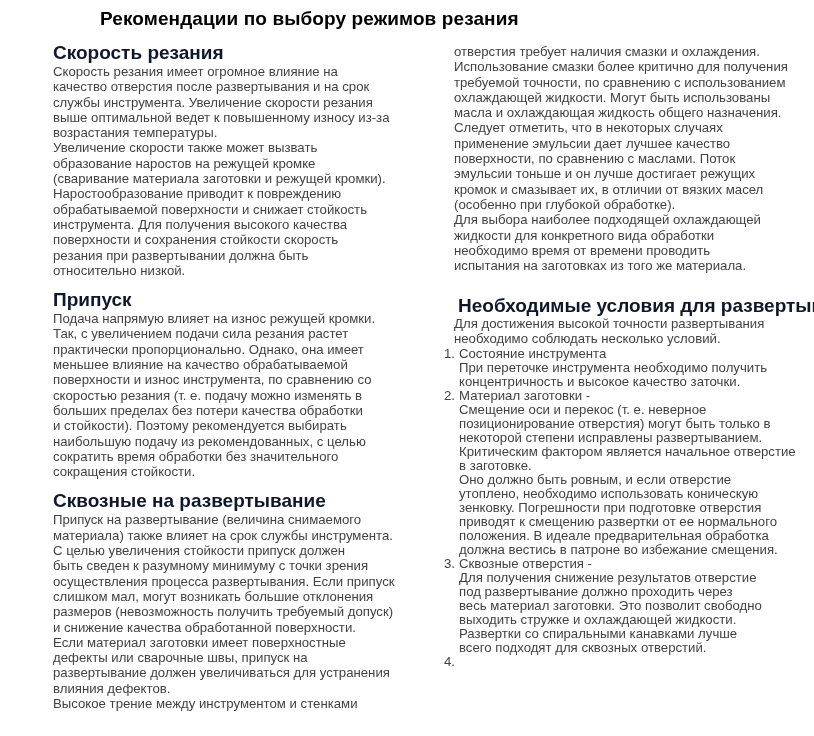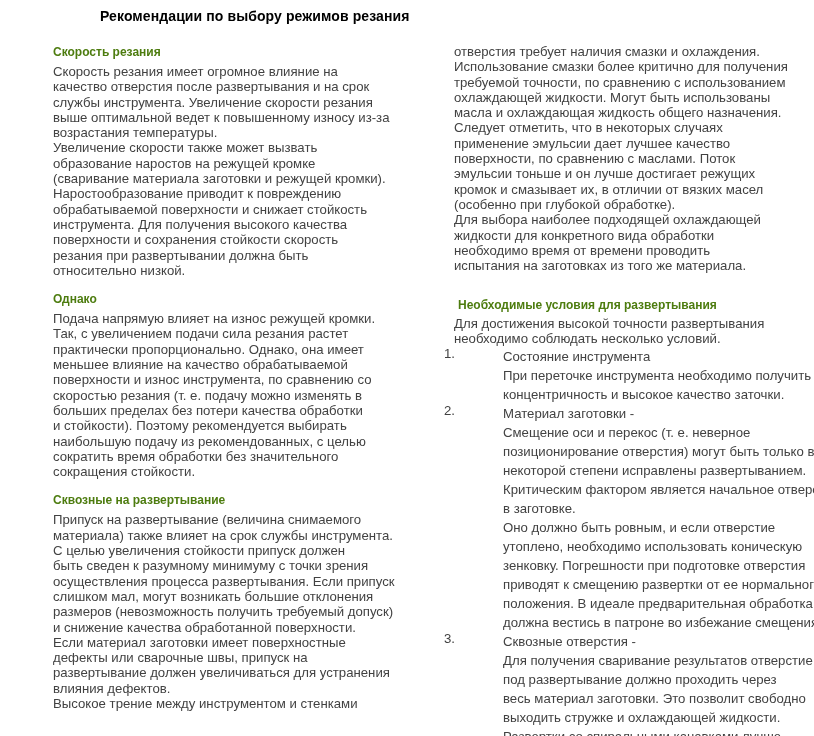--- a/index.html
+++ b/index.html
@@ -7,38 +7,38 @@
     width: 814px; height: 736px;
     background: #ffffff;
     font-family: "Liberation Sans", sans-serif;
     position: relative;
     overflow: hidden;
     color: #424242;
   }
   .page-title {
     position: absolute;
     left: 100px; top: 8px;
-    font-size: 14px;
+    font-size: 19px;
     font-weight: bold;
     color: #000000;
     letter-spacing: 0.1px;
     white-space: pre;
   }
   .col {
     position: absolute;
     top: 44px;
   }
   .col-left  { left: 53px;  width: 378px; }
   .col-right { left: 444px; width: 390px; }
 
   .sec-heading {
-    font-size: 12px;
+    font-size: 19px;
     line-height: 17px;
     font-weight: bold;
-    color: #4d7c0f;
+    color: #0f172a;
     margin: 13px 0 3px 0;
     white-space: pre;
   }
   .sec-heading.first { margin-top: 0; }
 
   .sec-body {
     font-size: 13.2px;
     line-height: 15.3px;
     color: #424242;
     white-space: pre;
@@ -63,24 +63,23 @@
   .item-number {
     flex: 0 0 15px;
     width: 15px;
     font-size: 13.2px;
     line-height: 14.5px;
     color: #424242;
     white-space: pre;
   }
   .item-text {
     font-size: 13.2px;
-    line-height: 19px;
+    line-height: 14px;
     color: #424242;
     white-space: pre;
-    margin-left: 44px;
   }
 </style>
 </head>
 <body>
 
 <div class="page-title">Рекомендации по выбору режимов резания</div>
 
 <div class="col col-left">
   <div class="sec-heading first">Скорость резания</div>
   <div class="sec-body">Скорость резания имеет огромное влияние на
@@ -91,21 +90,21 @@
 Увеличение скорости также может вызвать
 образование наростов на режущей кромке
 (сваривание материала заготовки и режущей кромки).
 Наростообразование приводит к повреждению
 обрабатываемой поверхности и снижает стойкость
 инструмента. Для получения высокого качества
 поверхности и сохранения стойкости скорость
 резания при развертывании должна быть
 относительно низкой.</div>
 
-  <div class="sec-heading">Однако</div>
+  <div class="sec-heading">Припуск</div>
   <div class="sec-body">Подача напрямую влияет на износ режущей кромки.
 Так, с увеличением подачи сила резания растет
 практически пропорционально. Однако, она имеет
 меньшее влияние на качество обрабатываемой
 поверхности и износ инструмента, по сравнению со
 скоростью резания (т. е. подачу можно изменять в
 больших пределах без потери качества обработки
 и стойкости). Поэтому рекомендуется выбирать
 наибольшую подачу из рекомендованных, с целью
 сократить время обработки без значительного
@@ -167,21 +166,21 @@
 Оно должно быть ровным, и если отверстие
 утоплено, необходимо использовать коническую
 зенковку. Погрешности при подготовке отверстия
 приводят к смещению развертки от ее нормального
 положения. В идеале предварительная обработка
 должна вестись в патроне во избежание смещения.</span>
     </div>
     <div class="list-item">
       <span class="item-number">3.</span>
       <span class="item-text">Сквозные отверстия -
-Для получения сваривание результатов отверстие
+Для получения снижение результатов отверстие
 под развертывание должно проходить через
 весь материал заготовки. Это позволит свободно
 выходить стружке и охлаждающей жидкости.
 Развертки со спиральными канавками лучше
 всего подходят для сквозных отверстий.</span>
     </div>
     <div class="list-item">
       <span class="item-number">4.</span>
     </div>
   </div>

